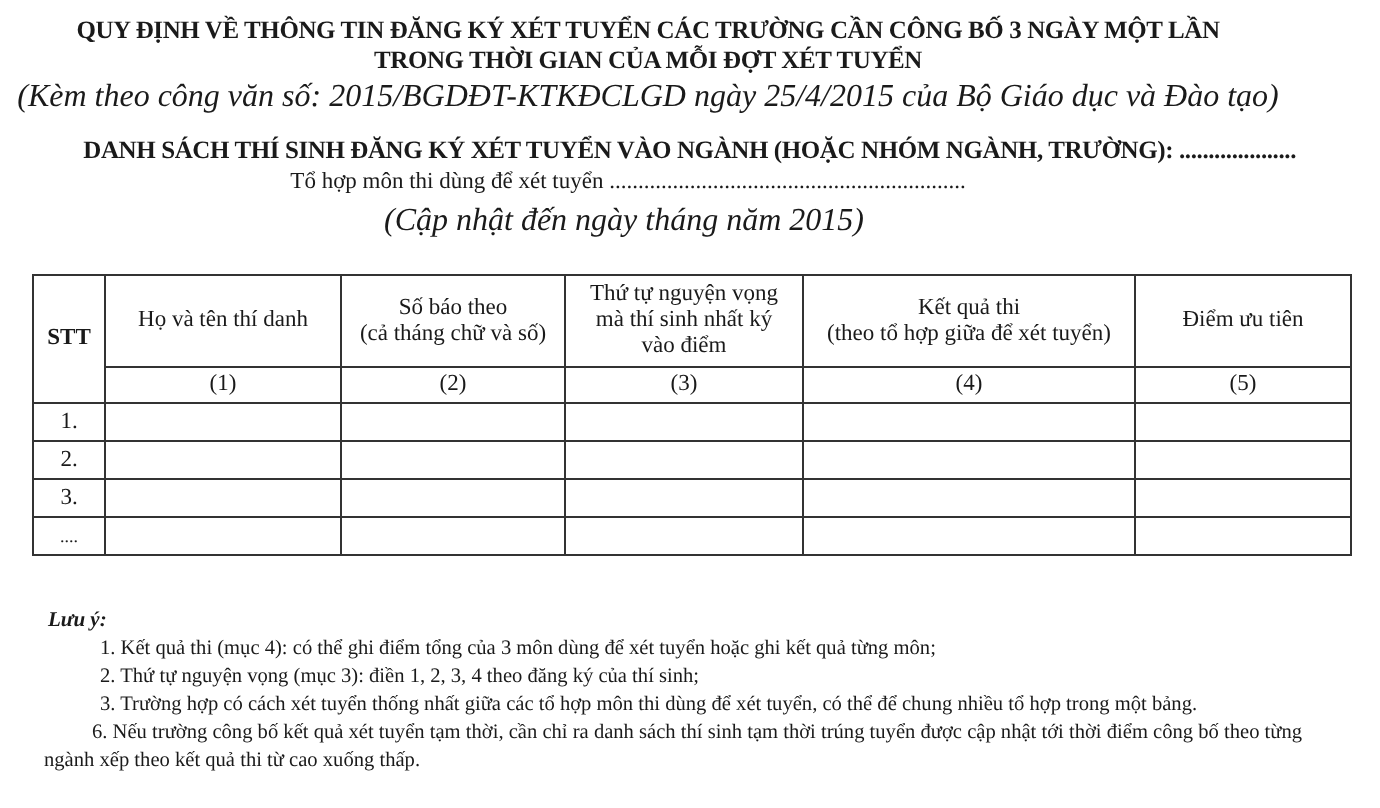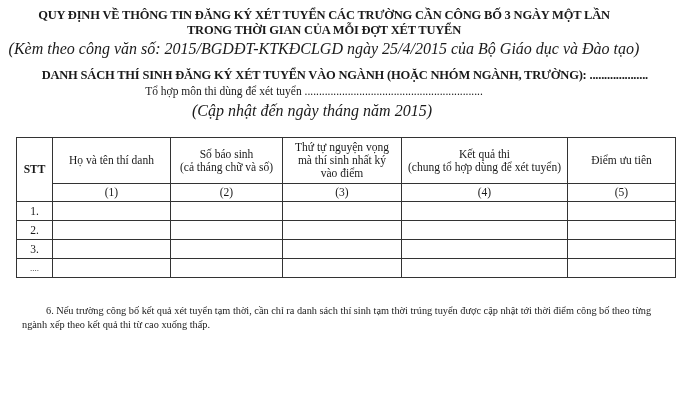--- a/index.html
+++ b/index.html
@@ -38,31 +38,31 @@
       <col style="width:112px">
       <col style="width:119px">
       <col style="width:166px">
       <col style="width:108px">
   </colgroup>
   <tbody>
       <tr class="hdr">
     <td rowspan="2" class="stt">STT</td>
     <td>Họ và tên thí danh</td>
     <td>
-      <div>Số báo sinh</div>
+      <div>Số báo theo</div>
       <div>(cả tháng chữ và số)</div>
     </td>
     <td>
       <div>Thứ tự nguyện vọng</div>
       <div>mà thí sinh nhất ký</div>
       <div>vào điểm</div>
     </td>
     <td>
       <div>Kết quả thi</div>
-      <div>(chung tổ hợp dùng để xét tuyển)</div>
+      <div>(theo tổ hợp giữa để xét tuyển)</div>
     </td>
     <td>Điểm ưu tiên</td>
   </tr>
   <tr class="num">
     <td>(1)</td>
     <td>(2)</td>
     <td>(3)</td>
     <td>(4)</td>
     <td>(5)</td>
   </tr>
@@ -95,14 +95,18 @@
     <td></td>
         <td></td>
         <td></td>
         <td></td>
         <td></td>
   </tr>
 </tbody>
   </table>
 
 <div class="notes">
+  <div class="label" style="margin-left:-4px;">Lưu ý:</div>
+  <div class="item">1. Kết quả thi (mục 4): có thể ghi điểm tổng của 3 môn dùng để xét tuyển hoặc ghi kết quả từng môn;</div>
+  <div class="item">2. Thứ tự nguyện vọng (mục 3): điền 1, 2, 3, 4  theo đăng ký của thí sinh;</div>
+  <div class="item">3. Trường hợp có cách xét tuyển thống nhất giữa  các tổ hợp môn thi dùng để xét tuyển, có thể để chung nhiều tổ hợp  trong một bảng.</div>
   <div class="item wrap">6. Nếu trường công bố kết quả xét tuyển tạm thời, cần chỉ ra danh sách thí sinh tạm thời trúng tuyển được cập nhật tới thời điểm công bố theo từng ngành xếp theo kết quả thi từ cao xuống thấp.</div>
 </div>
 
 </body></html>

